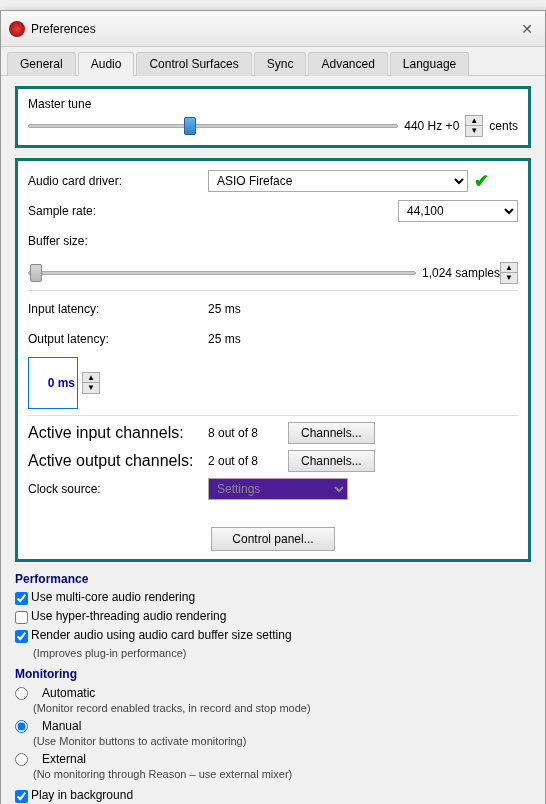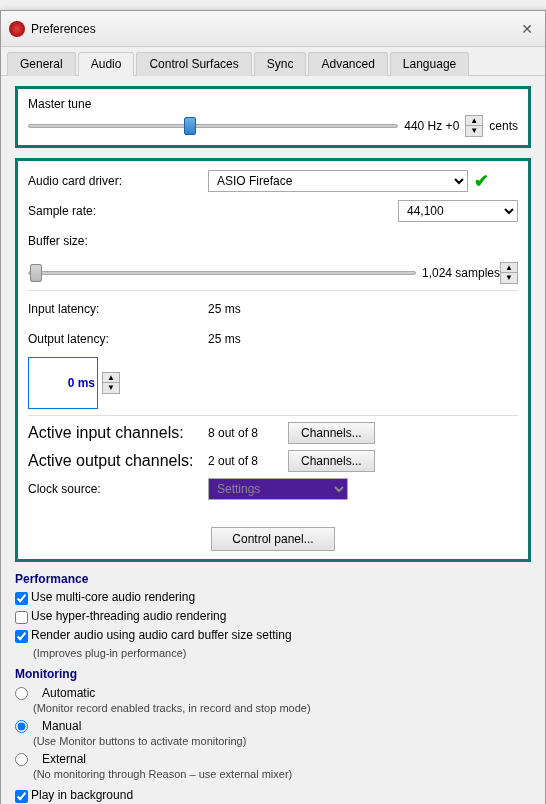--- a/index.html
+++ b/index.html
@@ -209,21 +209,21 @@
     }
     .latency-value {
       font-size: 12px;
     }
     .rec-latency-row {
       display: flex;
       align-items: center;
       gap: 4px;
     }
     .rec-latency-input {
-      width: 70px;
+      width: 50px;
       text-align: right;
       border: 1px solid #0078d7;
       padding: 18px 2px;
       font-size: 12px;
       background: #fff;
       color: #0000cc;
       font-weight: bold;
     }
     .channels-row {
       display: flex;

